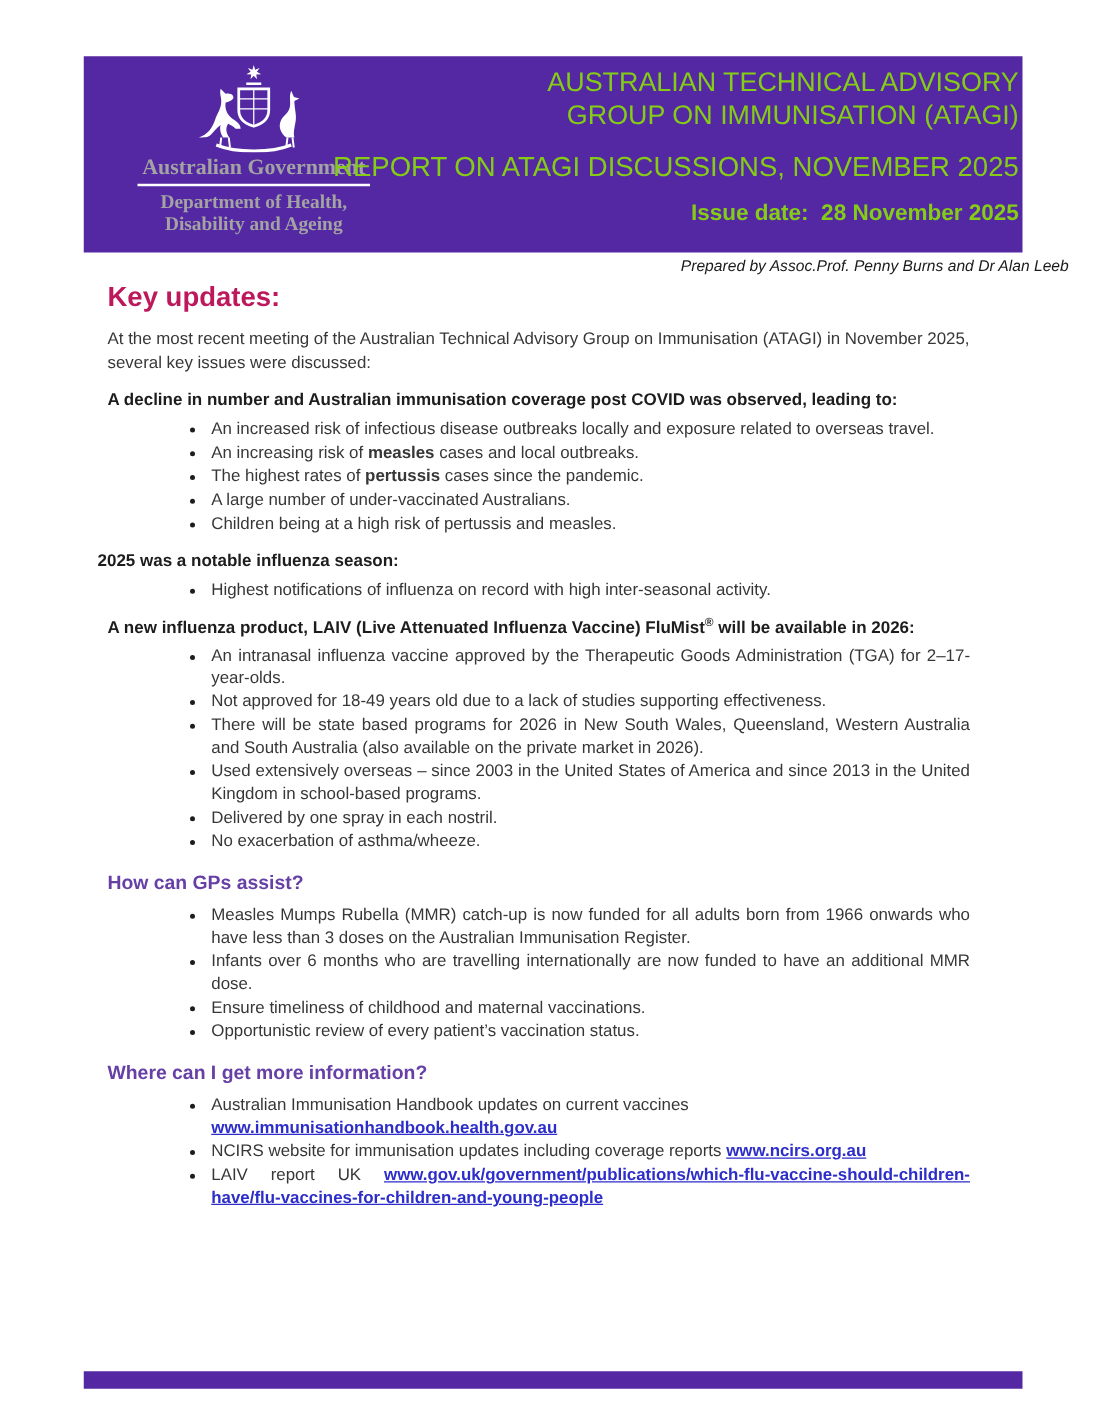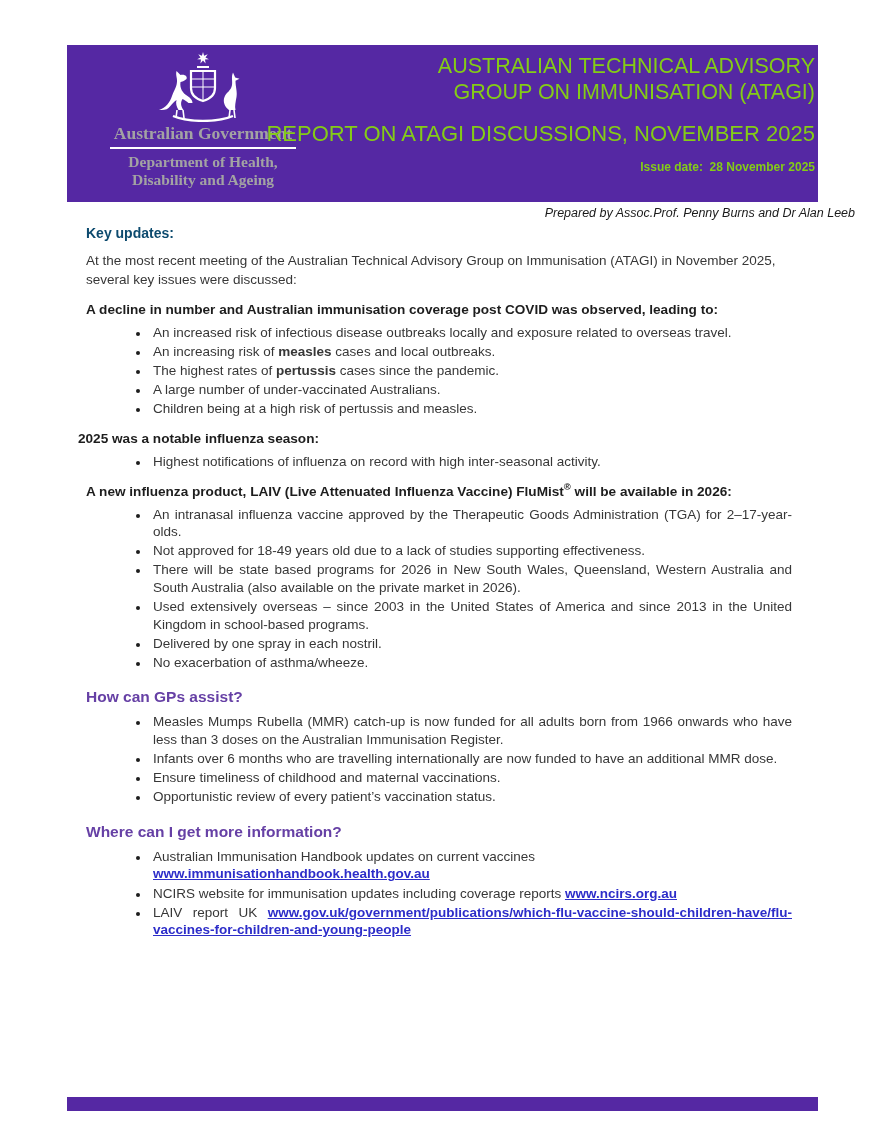--- a/index.html
+++ b/index.html
@@ -17,30 +17,30 @@
   .banner{position:relative;margin:45px 64px 0 67px;height:157px;background:var(--purple);}
   .banner-left{position:absolute;left:30px;top:5px;width:212px;text-align:center;color:#a3a3a3;}
   .banner-left svg{display:block;margin:0 auto;}
   .gov-name{font-family:"Liberation Serif","DejaVu Serif",serif;font-weight:700;font-size:17.5px;margin-top:1px;white-space:nowrap;}
   .gov-rule{height:2px;background:#fff;width:186px;margin:3px auto 4px;}
   .dept-name{font-family:"Liberation Serif","DejaVu Serif",serif;font-weight:700;font-size:15.5px;line-height:17.5px;}
   .banner-right{position:absolute;right:3px;top:8px;text-align:right;color:#84cc16;}
   .org-title{font-size:21.5px;line-height:26px;}
   .report-title{font-size:22px;margin-top:16px;}
   .audience{font-size:15px;margin-top:3px;}
-  .issue-date{font-size:12px;font-weight:700;margin-top:13px;white-space:pre-wrap;}
+  .issue-date{font-size:18px;font-weight:700;margin-top:13px;white-space:pre-wrap;}
   
   .prepared{text-align:right;margin:4px 27px 0 0;font-style:italic;font-size:12.5px;color:#1a1a1a;}
   .body{padding:2px 90px 0 86px;}
-  .key-heading{font-size:14px;font-weight:700;color:#0c4a6e;margin-top:3px;font-family:"Liberation Sans",sans-serif;}
+  .key-heading{font-size:22px;font-weight:700;color:#be185d;margin-top:3px;font-family:"Liberation Sans",sans-serif;}
   .intro{font-size:13.5px;line-height:18.5px;margin-top:11px;}
   .subheading{font-size:13.6px;font-weight:700;color:#1d1d1d;margin-top:13px;}
   .subheading.outdent{margin-left:-8px;}
   .purple-heading{font-size:15.5px;font-weight:700;color:var(--heading-purple);margin-top:17px;}
-  ul.bullets{margin:7px 0 0;padding-left:64px;list-style:disc;}
+  ul.bullets{margin:7px 16px 0;padding-left:64px;list-style:disc;}
   ul.bullets li{font-size:13.5px;line-height:17.6px;padding-left:3px;margin-bottom:1.5px;text-align:justify;}
   ul.bullets li::marker{font-size:12px;color:#1d1d1d;}
   .b{font-weight:700;}
   a.link{color:var(--link-blue);text-decoration:underline;word-break:normal;overflow-wrap:anywhere;font-weight:bold;}
   sup{font-size:9.5px;line-height:0;vertical-align:super;}
   
   .footer-bar{position:absolute;left:67px;top:1097px;width:751px;height:14px;background:var(--purple);}
 </style>
 </head>
 <body>

